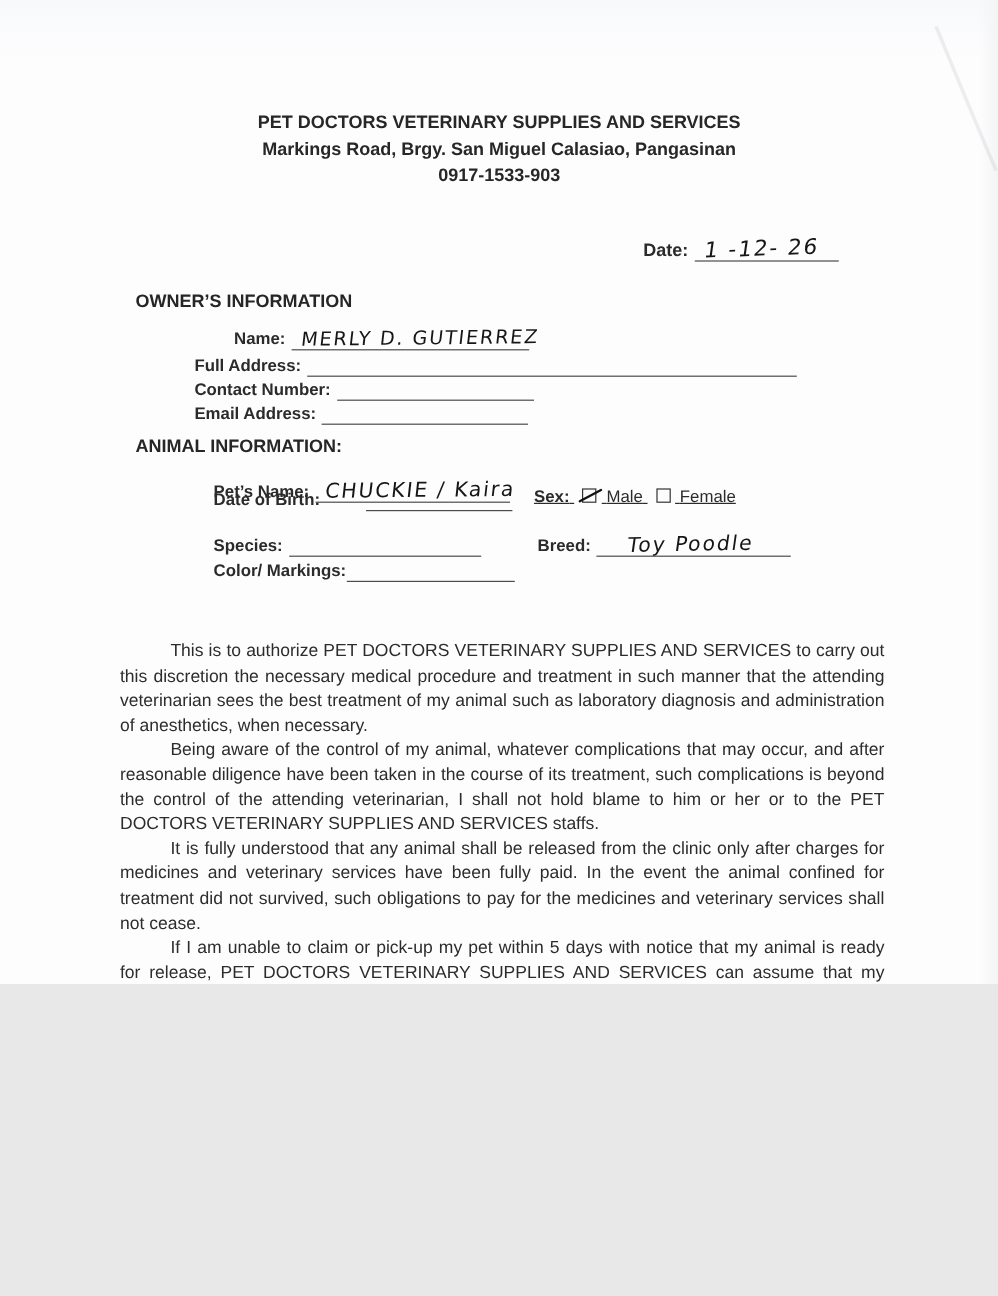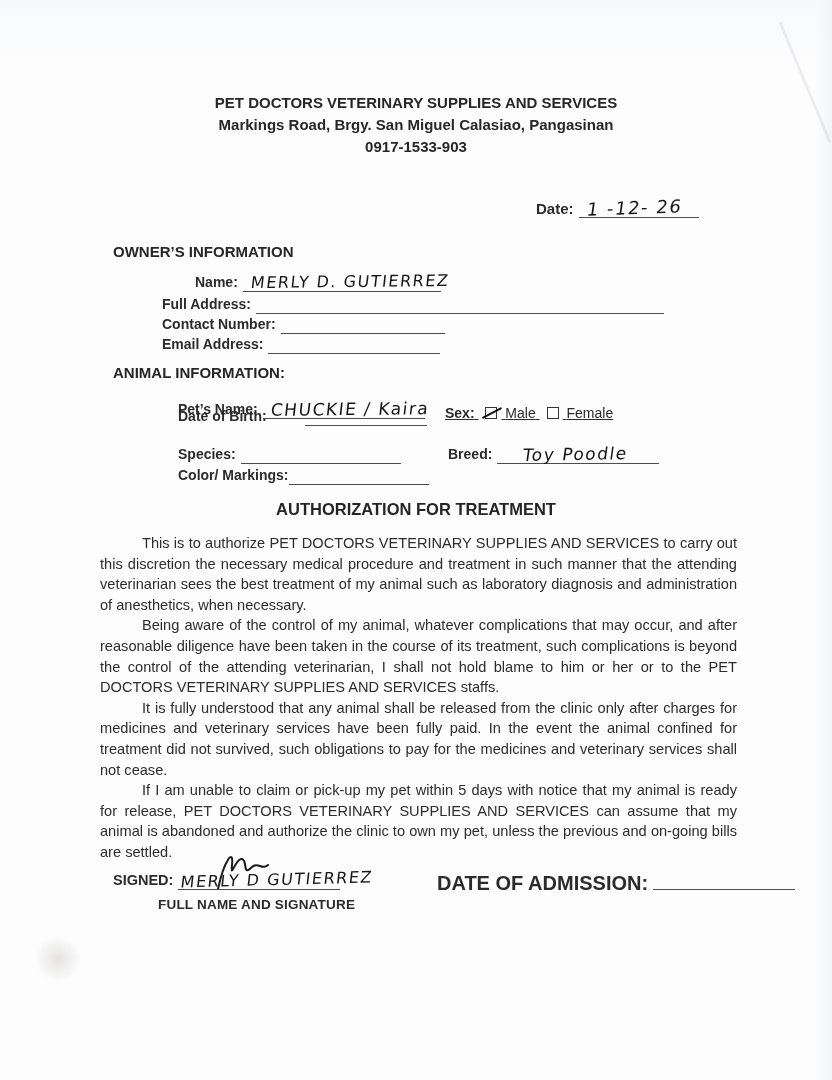--- a/index.html
+++ b/index.html
@@ -1,18 +1,18 @@
 <!DOCTYPE html>
 <html><head>
 <meta charset="utf-8">
 <style>
   html,body { margin:0; padding:0; background:#e8e8e8; }
   .page {
     position:relative;
-    width:832px; height:1080px;
+    width:832px; height:820px;
     margin:0 auto;
     background:#fdfdfe;
     background-image: linear-gradient(180deg, rgba(240,242,245,.35) 0%, rgba(255,255,255,0) 6%),
                       linear-gradient(270deg, rgba(200,205,210,.18) 0%, rgba(255,255,255,0) 2%);
     font-family:"Liberation Sans", sans-serif;
     color:#2a2a2a;
     overflow:hidden;
   }
   .abs { position:absolute; }
   .header { top:92px; left:0; right:0; text-align:center; font-weight:bold; font-size:15px; line-height:22px; color:#272727; }
@@ -129,21 +129,20 @@
     <span class="lbl">Breed:</span>
     <span class="fline" style="width:162px;">
       <span class="hw hw-on-line" style="font-size:17px; left:26px; transform:skewX(-9deg) rotate(-1deg);">Toy Poodle</span>
     </span>
   </div>
   <div class="abs frow" style="left:178px; top:467px;">
     <span class="lbl">Color/ Markings:</span>
     <span class="fline" style="width:140px; margin-left:1px;"></span>
   </div>
 
-  <div class="abs auth-title" style="top:500px;">AUTHORIZATION FOR TREATMENT</div>
 
   <div class="abs bodytext" style="left:100px; top:533px;">
     <p>This is to authorize PET DOCTORS VETERINARY SUPPLIES AND SERVICES to carry out this discretion the necessary medical procedure and treatment in such manner that the attending veterinarian sees the best treatment of my animal such as laboratory diagnosis and administration of anesthetics, when necessary.</p>
     <p>Being aware of the control of my animal, whatever complications that may occur, and after reasonable diligence have been taken in the course of its treatment, such complications is beyond the control of the attending veterinarian, I shall not hold blame to him or her or to the PET DOCTORS VETERINARY SUPPLIES AND SERVICES staffs.</p>
     <p>It is fully understood that any animal shall be released from the clinic only after charges for medicines and veterinary services have been fully paid. In the event the animal confined for treatment did not survived, such obligations to pay for the medicines and veterinary services shall not cease.</p>
     <p>If I am unable to claim or pick-up my pet within 5 days with notice that my animal is ready for release, PET DOCTORS VETERINARY SUPPLIES AND SERVICES can assume that my animal is abandoned and authorize the clinic to own my pet, unless the previous and on-going bills are settled.</p>
   </div>
 
   <svg class="abs" style="left:212px; top:843px;" width="70" height="50">
     <path d="M6,46 C12,18 22,4 20,22 C18,38 24,14 30,16 C36,18 30,34 40,24 C46,18 50,28 56,22" stroke="#1a1a1a" stroke-width="2" fill="none" stroke-linecap="round"></path>

